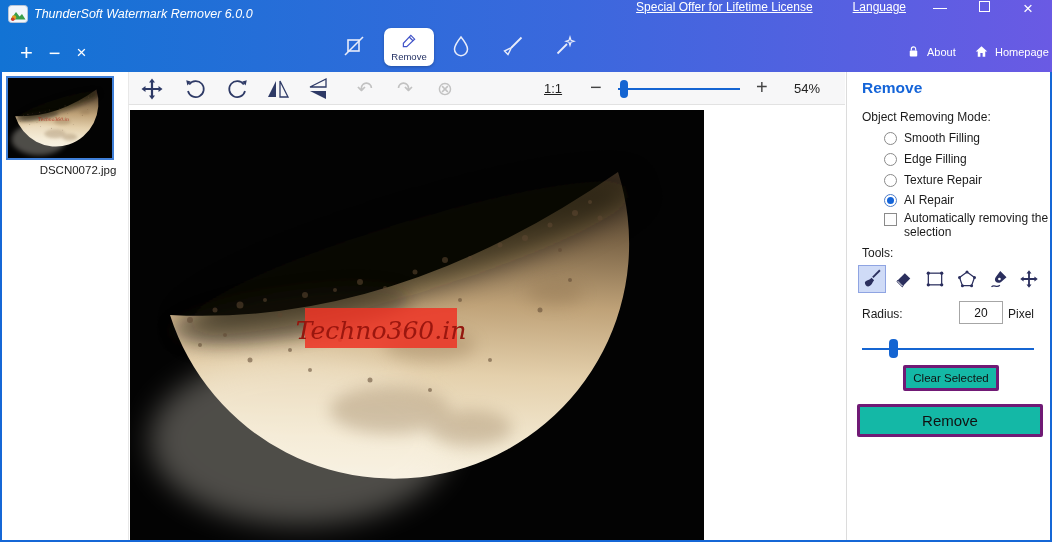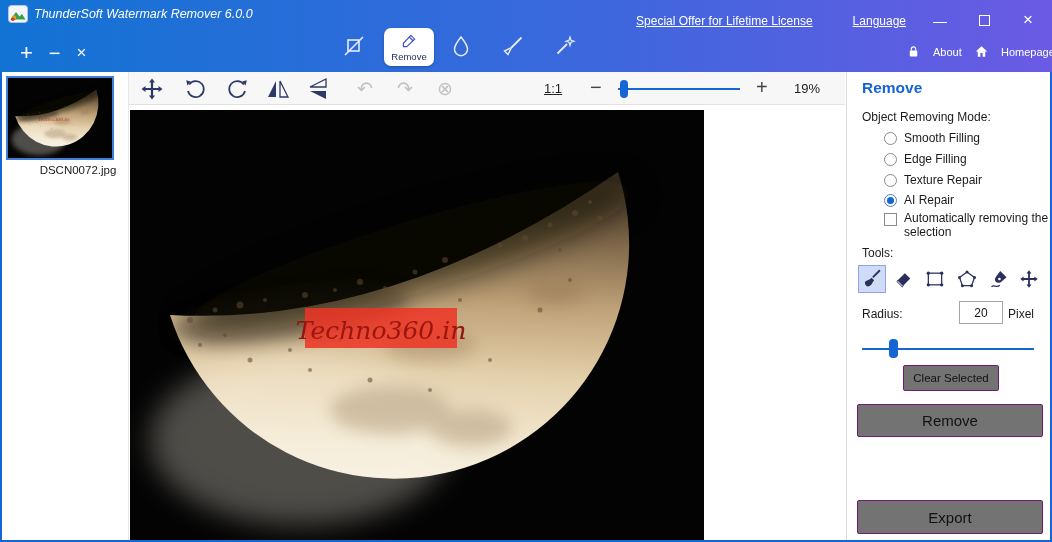--- a/index.html
+++ b/index.html
@@ -11,41 +11,41 @@
   .win { position:relative; width:1052px; height:542px; background:#fff; }
   .edge-l { left:0; top:72px; width:2px; height:470px; background:#1567d6; }
   .edge-r { left:1050px; top:72px; width:2px; height:470px; background:#1567d6; }
   .edge-b { left:0; top:540px; width:1052px; height:2px; background:#1567d6; }
 
   
   .header { left:0; top:0; width:1052px; height:72px;
             background:linear-gradient(90deg,#1273d4 0%,#3b68dd 55%,#6a5ae4 100%); }
   .app-icon { left:8px; top:4px; width:20px; height:20px; }
   .title { left:34px; top:7px; color:#fff; font-size:12.5px;font-style:italic; }
-  .tb-right { right:14px; top:0; height:28px; display:flex; align-items:flex-end; gap:24px; }
+  .tb-right { right:14px; top:0; height:28px; display:flex; align-items:flex-start; gap:24px; }
   .offer { color:#fff; font-size:12px; text-decoration:underline; cursor:pointer; }
   .lang  { color:#fff; font-size:12px; margin-left:16px;text-decoration:underline; }
   .wbtn { color:#fff; font-size:14px; width:20px; text-align:center; cursor:pointer; line-height:1; }
   .max-box { width:11px; height:11px; border:1.5px solid #fff; display:inline-block; }
   .file-btns { left:20px; top:40px; display:flex; align-items:center; gap:16px; color:#fff; }
   .file-btns span { cursor:pointer; }
   .fb-add { font-size:22px; font-weight:400; }
   .fb-del { font-size:20px; }
   .fb-clear { font-size:17px; }
   .hdr-ic { width:24px; height:24px; color:#e8ecfa; cursor:pointer; }
   .crop-pos { left:342px; top:34px; }
   .drop-pos { left:449px; top:34px; }
   .brush-pos { left:501px; top:34px; }
   .wand-pos { left:553px; top:34px; }
   .tab-remove { left:384px; top:28px; width:50px; height:38px; background:#fff; border-radius:7px;
                 display:flex; flex-direction:column; align-items:center; justify-content:center; cursor:pointer;
                 box-shadow:0 1px 3px rgba(0,0,0,.25); }
   .tab-remove svg { width:18px; height:18px; color:#4053c8; }
   .tab-remove .lbl { font-size:9.5px; color:#1d2a5e; margin-top:1px; }
-  .hdr-link { top:44px; display:flex; align-items:center; gap:12px; color:#fff; font-size:11px; cursor:pointer; }
+  .hdr-link { top:44px; display:flex; align-items:center; gap:6px; color:#fff; font-size:11px; cursor:pointer; }
   .about-pos { left:906px; }
   .home-pos { left:974px; }
   .hdr-link svg { width:15px; height:15px; color:#fff; }
 
   
   .thumb { left:6px; top:76px; width:108px; height:84px; border:2px solid #3f7fd8; background:#000; cursor:pointer; }
   .thumb svg { display:block; }
   .thumb-label { left:0; top:164px; width:120px; text-align:center; font-size:11.5px; color:#1a1a1a;padding-left:36px; }
 
   
@@ -80,21 +80,21 @@
   .tool-btn { top:265px; width:28px; height:28px; display:flex; align-items:center; justify-content:center;
               color:#2b2f5e; cursor:pointer; border:1px solid transparent; }
   .tool-btn.sel { background:#cfdbf7; border-color:#8fa4e2; }
   .tool-btn svg { width:20px; height:20px; }
   .lbl-radius { left:862px; top:307px; }
   .radius-input { left:959px; top:301px; width:44px; height:23px; border:1px solid #a6a6a6; text-align:center;
                   font-size:12px; font-family:"Liberation Sans",sans-serif; color:#111; background:#fff; }
   .lbl-pixel { left:1008px; top:307px; }
   .rp-track { left:862px; top:348px; width:172px; height:2px; background:#1565d2; }
   .rp-handle { left:889px; top:339px; width:9px; height:19px; border-radius:4px; background:#1565d2; cursor:pointer; }
-  .pushbtn { background:#737373; border:1px solid #701a75; border-radius:2px; color:#111;
+  .pushbtn { background:#14b8a6; border:3px solid #701a75; border-radius:2px; color:#111;
              display:flex; align-items:center; justify-content:center; cursor:pointer;
              font-family:"Liberation Sans",sans-serif; }
   .btn-clear { left:903px; top:365px; width:96px; height:26px; font-size:11.5px; }
   .btn-remove { left:857px; top:404px; width:186px; height:33px; font-size:15px; }
   .btn-export { left:857px; top:500px; width:186px; height:34px; font-size:15px; }
 
   .iconlib { position:absolute; width:0; height:0; overflow:hidden; }
 </style>
 </head>
 <body>
@@ -263,21 +263,21 @@
       <use href="#ic-flipv"></use>
     </svg>
   <div class="abs ct-ic ct-glyph disabled" style="left:353px;">↶</div>
   <div class="abs ct-ic ct-glyph disabled" style="left:393px;">↷</div>
   <div class="abs ct-ic ct-glyph disabled" style="left:433px;">⊗</div>
   <div class="abs ct-11">1:1</div>
   <div class="abs ct-minus">−</div>
   <div class="abs ct-track"></div>
   <div class="abs ct-handle"></div>
   <div class="abs ct-plus">+</div>
-  <div class="abs ct-zoom">19%</div>
+  <div class="abs ct-zoom">54%</div>
 
   <div class="abs canvas"></div>
   <svg class="abs img-pos" viewBox="0 0 574 430" width="574" height="430">
     <defs>
       <linearGradient id="lunagrad" x1="0.5" y1="0" x2="0.44" y2="1">
         <stop offset="0" stop-color="#3f3122"></stop>
         <stop offset="0.2" stop-color="#7d6648"></stop>
         <stop offset="0.42" stop-color="#bfa278"></stop>
         <stop offset="0.65" stop-color="#e4d0ac"></stop>
         <stop offset="0.88" stop-color="#f3e9d2"></stop>
@@ -403,18 +403,17 @@
 
   <div class="abs rp-label lbl-radius">Radius:</div>
   <input class="abs radius-input" value="20" style="">
   <div class="abs rp-label lbl-pixel">Pixel</div>
 
   <div class="abs rp-track"></div>
   <div class="abs rp-handle"></div>
 
   <div class="abs pushbtn btn-clear">Clear Selected</div>
   <div class="abs pushbtn btn-remove">Remove</div>
-  <div class="abs pushbtn btn-export">Export</div>
 
   <div class="abs edge-l"></div>
   <div class="abs edge-r"></div>
   <div class="abs edge-b"></div>
 </div>
 
 </body></html>

